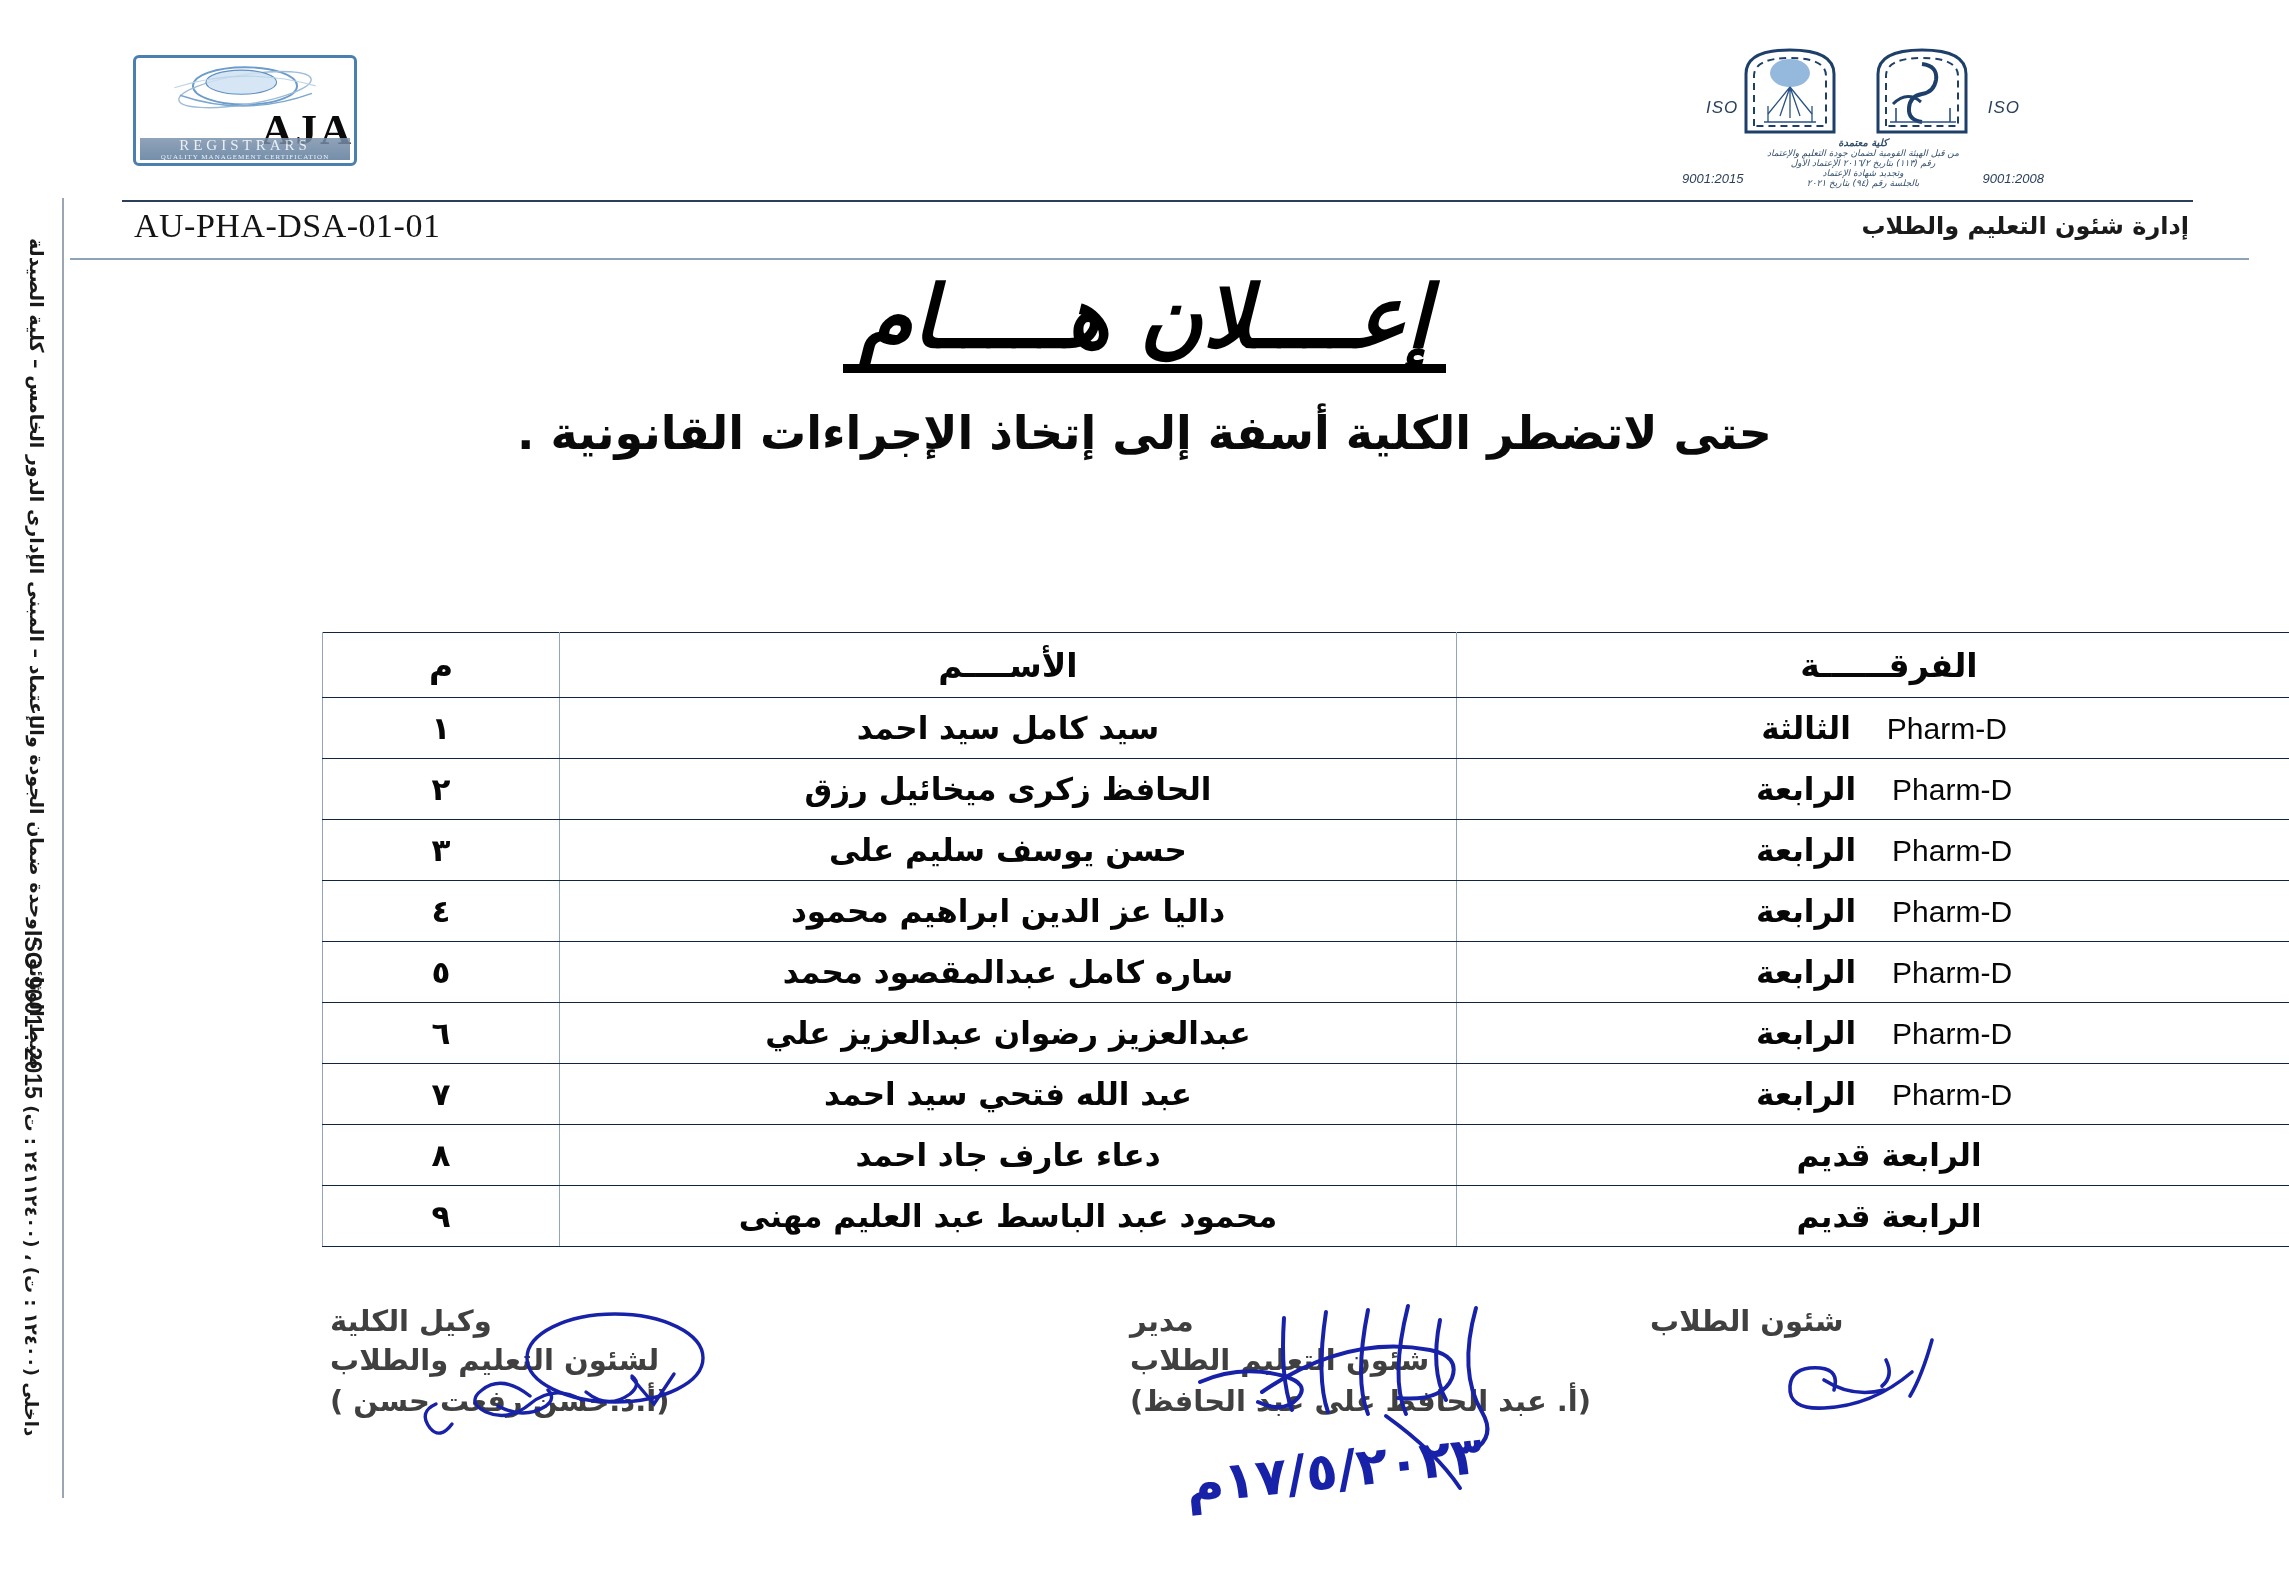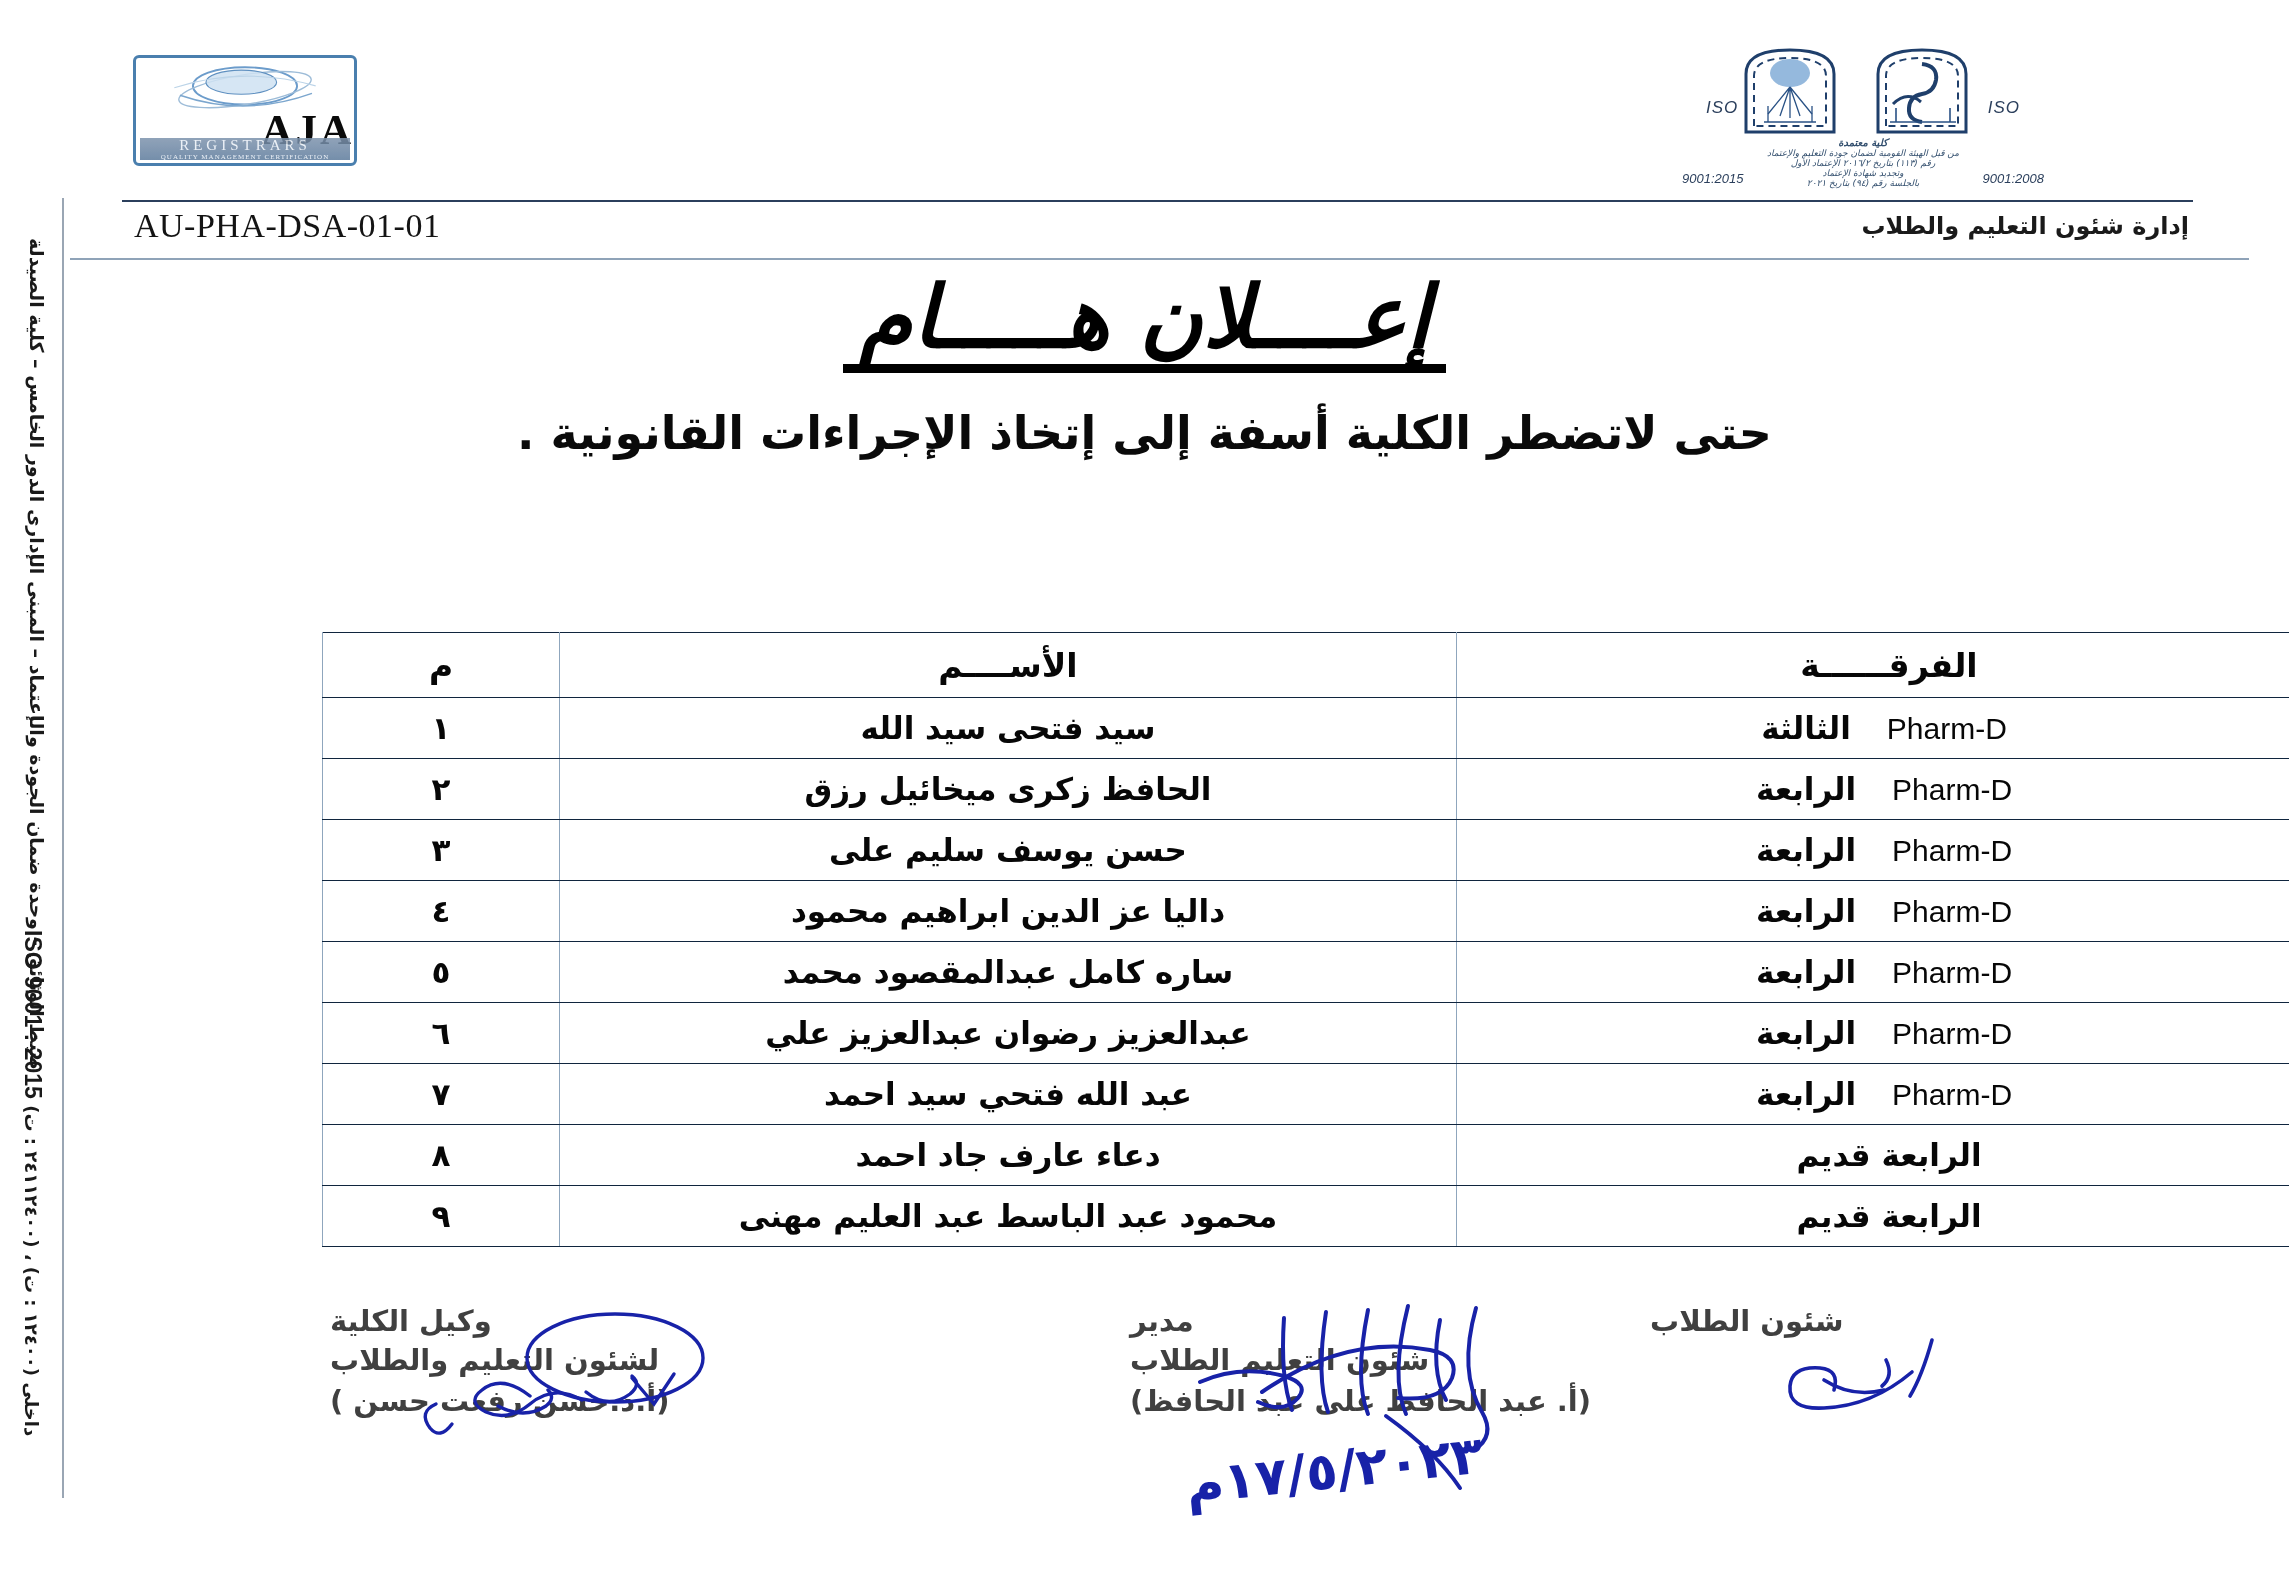--- a/index.html
+++ b/index.html
@@ -398,21 +398,21 @@
     <thead>
       <tr>
         <th class="c-class">الفرقــــــة</th>
         <th class="c-name">الأســــم</th>
         <th class="c-num">م</th>
       </tr>
     </thead>
     <tbody id="tbody">
         <tr>
           <td class="c-class"><span class="cls-inner"><span class="pharmd">Pharm-D</span><span>الثالثة</span></span></td>
-          <td class="c-name">سيد فتحى سيد الله</td>
+          <td class="c-name">سيد كامل سيد احمد</td>
           <td class="c-num">١</td>
         </tr>
         <tr>
           <td class="c-class"><span class="cls-inner"><span class="pharmd">Pharm-D</span><span>الرابعة</span></span></td>
           <td class="c-name">الحافظ زكرى ميخائيل رزق</td>
           <td class="c-num">٢</td>
         </tr>
         <tr>
           <td class="c-class"><span class="cls-inner"><span class="pharmd">Pharm-D</span><span>الرابعة</span></span></td>
           <td class="c-name">حسن يوسف سليم على</td>

